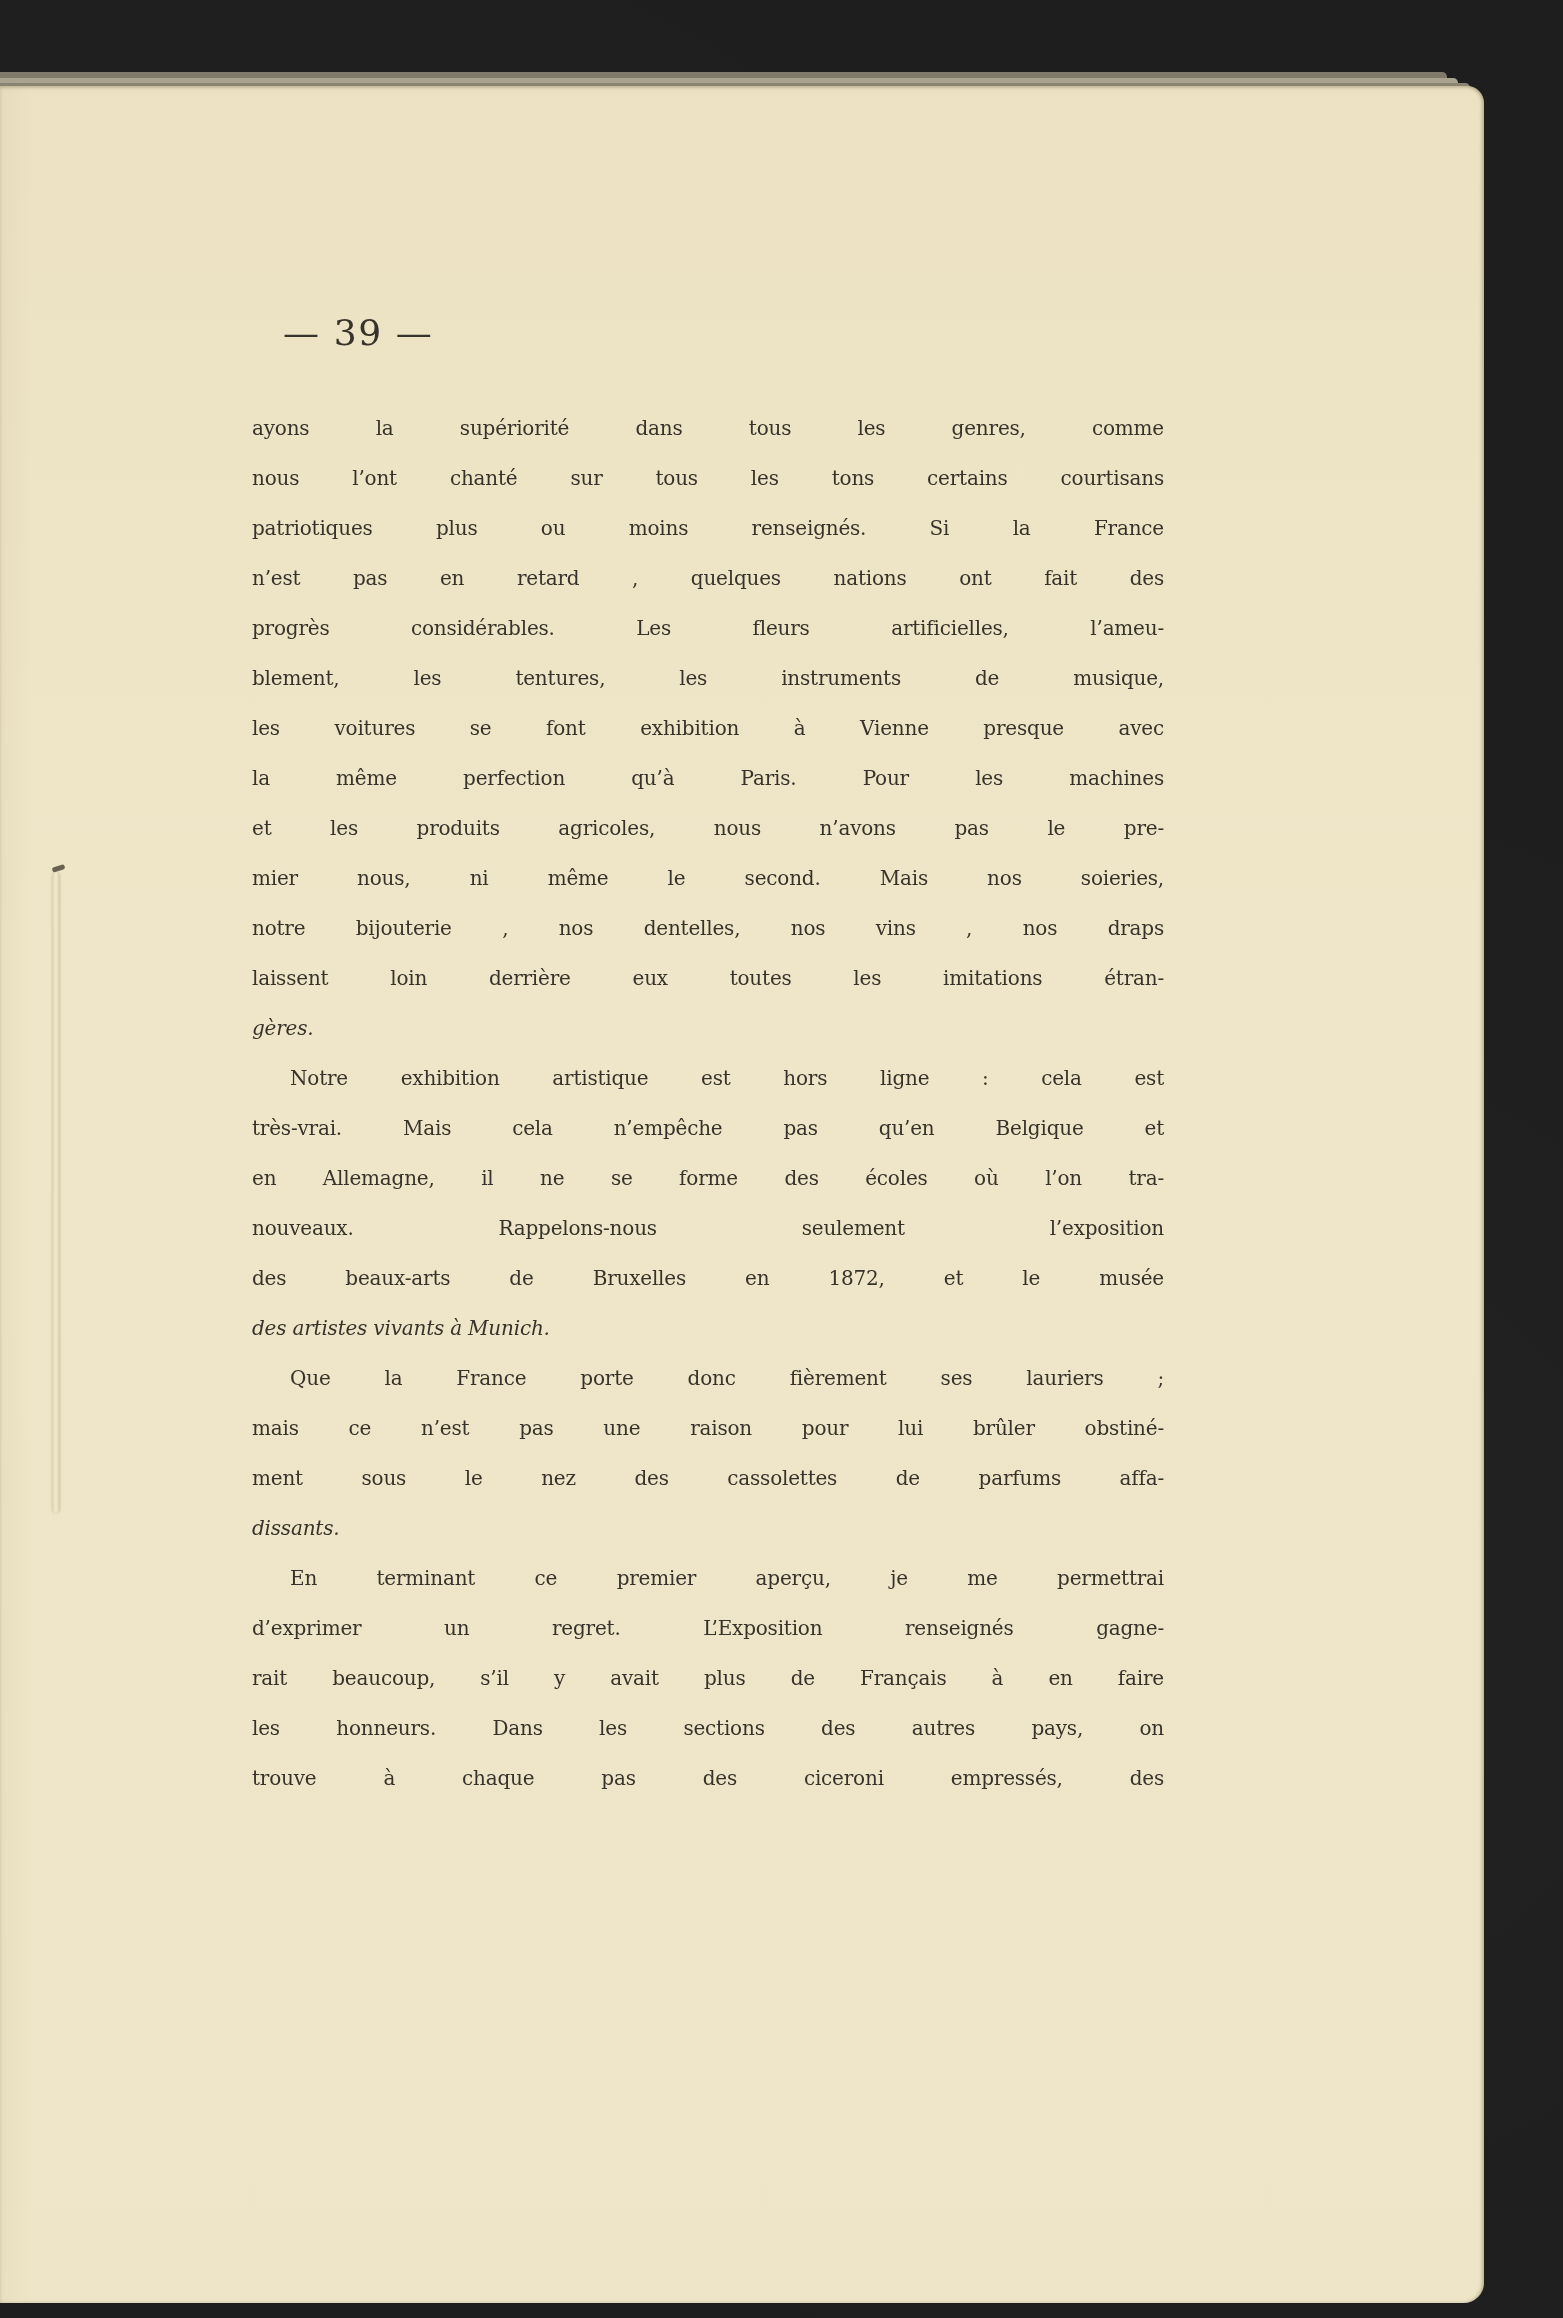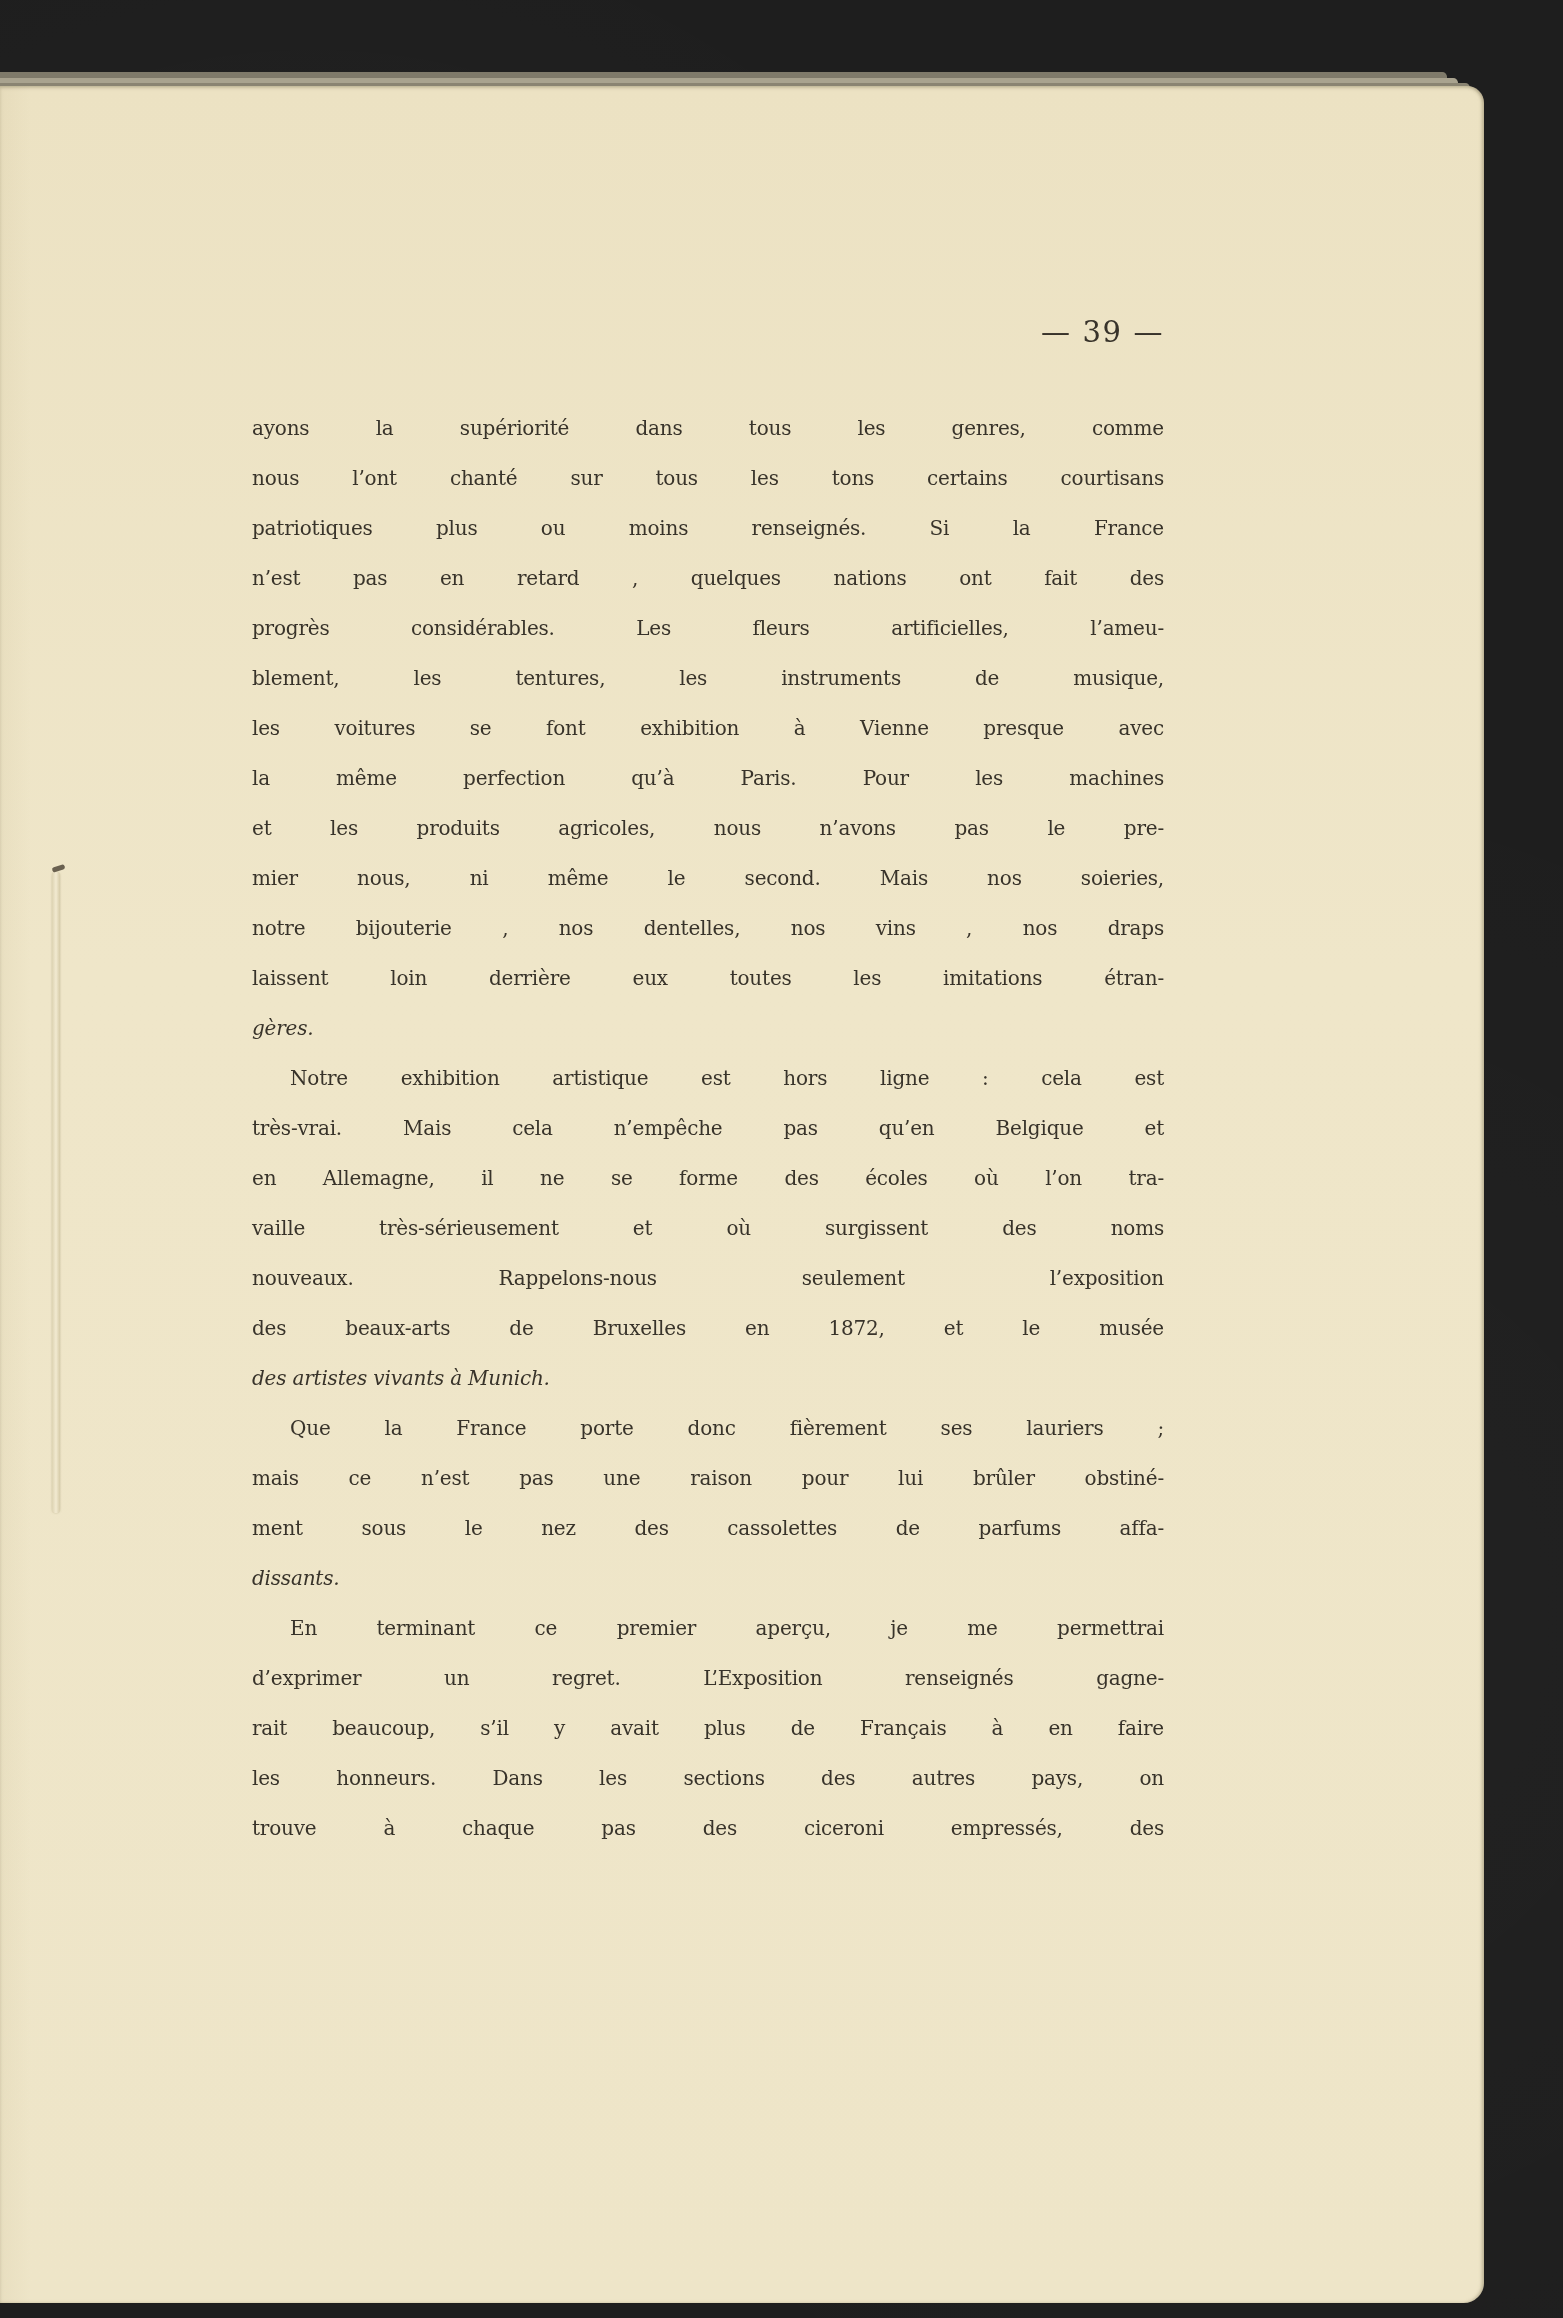--- a/index.html
+++ b/index.html
@@ -66,22 +66,22 @@
       transform: rotate(-18deg);
     }
     .text-block {
       position: absolute;
       left: 252px;
       top: 309px;
       width: 912px;
       color: #38332a;
     }
     .page-number {
-      text-align: right;
-      font-size: 29px;
+      text-align: left;
+      font-size: 36px;
       letter-spacing: 1.6px;
       height: 94px;
       line-height: 47px;
       margin-left: 31px;
     }
     .line {
       font-size: 20px;
       line-height: 50px;
       height: 50px;
       white-space: nowrap;
@@ -121,21 +121,20 @@
       <div class="line">les voitures se font exhibition à Vienne presque avec</div>
       <div class="line">la même perfection qu’à Paris. Pour les machines</div>
       <div class="line">et les produits agricoles, nous n’avons pas le pre-</div>
       <div class="line">mier nous, ni même le second. Mais nos soieries,</div>
       <div class="line">notre bijouterie , nos dentelles, nos vins , nos draps</div>
       <div class="line">laissent loin derrière eux toutes les imitations étran-</div>
       <div class="line last">gères.</div>
       <div class="line indent">Notre exhibition artistique est hors ligne : cela est</div>
       <div class="line">très-vrai. Mais cela n’empêche pas qu’en Belgique et</div>
       <div class="line">en Allemagne, il ne se forme des écoles où l’on tra-</div>
-      <div class="line">vaille très-sérieusement et où surgissent des noms</div>
       <div class="line">nouveaux. Rappelons-nous seulement l’exposition</div>
       <div class="line">des beaux-arts de Bruxelles en 1872, et le musée</div>
       <div class="line last">des artistes vivants à Munich.</div>
       <div class="line indent">Que la France porte donc fièrement ses lauriers ;</div>
       <div class="line">mais ce n’est pas une raison pour lui brûler obstiné-</div>
       <div class="line">ment sous le nez des cassolettes de parfums affa-</div>
       <div class="line last">dissants.</div>
       <div class="line indent">En terminant ce premier aperçu, je me permettrai</div>
       <div class="line">d’exprimer un regret. L’Exposition renseignés gagne-</div>
       <div class="line">rait beaucoup, s’il y avait plus de Français à en faire</div>

